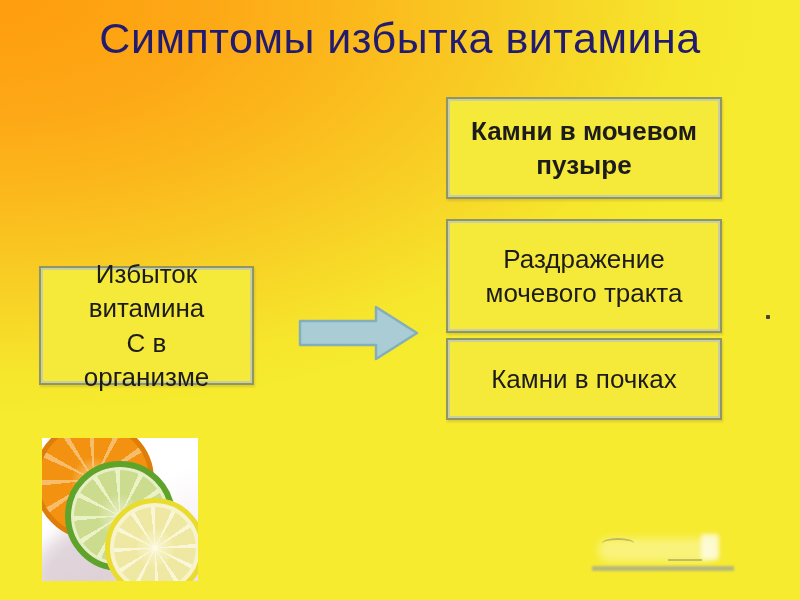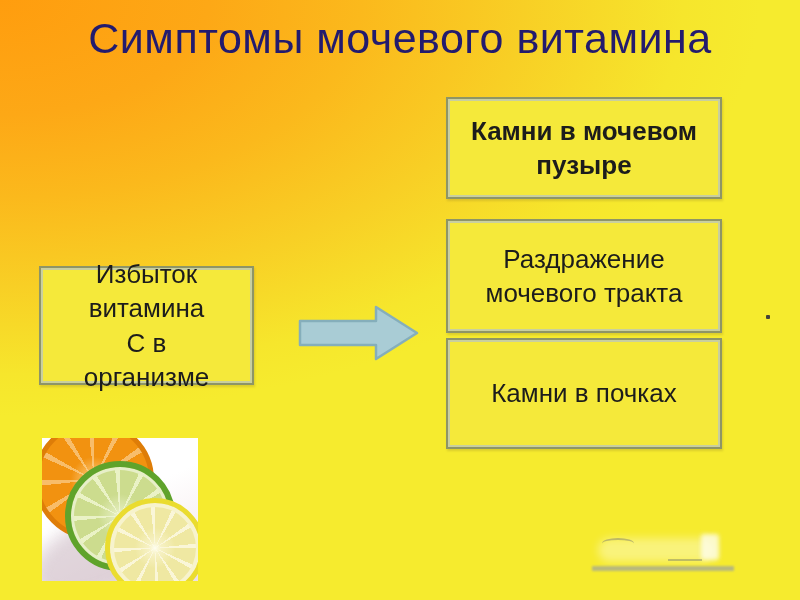--- a/index.html
+++ b/index.html
@@ -24,21 +24,21 @@
     border:2px solid #8e9566;
     box-shadow:inset 0 0 0 2px #c9cf9f, 1px 2px 2px rgba(140,120,40,.25);
     display:flex;align-items:center;justify-content:center;
     text-align:center;color:#1c1c1c;
     font-size:26px;line-height:1.32;
   }
   .cause-box{left:39px;top:266px;width:215px;height:119px;padding:0 35px;}
   .symptom{left:446px;width:276px;padding:0 20px;}
   .sb1{top:97px;height:102px;font-weight:bold;}
   .sb2{top:219px;height:114px;}
-  .sb3{top:338px;height:111px;}
+  .sb3{top:338px;height:82px;}
   .sb4{top:462px;height:105px;}
   .arrow{position:absolute;left:298px;top:304px;}
   .photo{
     position:absolute;left:42px;top:438px;width:156px;height:143px;
     background:linear-gradient(155deg,#ffffff 45%,#f8f1f3 75%,#ece0e6 100%);
     overflow:hidden;
   }
   .slice{position:absolute;border-radius:50%;box-sizing:border-box;}
   .fruit-shadow{
     position:absolute;left:-14px;top:78px;width:150px;height:74px;
@@ -75,21 +75,21 @@
   .smudge-arc{left:602px;top:538px;width:32px;height:9px;border-top:2px solid rgba(130,130,112,.5);border-radius:50%;filter:blur(.5px);}
   .smudge-dash{left:668px;top:559px;width:34px;height:2px;background:rgba(120,125,105,.45);}
   .smudge-line{left:592px;top:566px;width:142px;height:5px;background:#a9ac90;opacity:.8;filter:blur(1px);}
   .dot1{left:766px;top:315px;width:4px;height:4px;background:#44423a;border-radius:1px;}
 </style>
 </head>
 <body>
 
 <div class="slide">
 
-  <h1 class="title">Симптомы мочевого витамина</h1>
+  <h1 class="title">Симптомы избытка витамина</h1>
 
   <div class="box cause-box">
     <span>Избыток витамина С в организме</span>
   </div>
 
   <svg class="arrow" width="122" height="58" viewBox="0 0 122 58">
     <path d="M2 17 H78 V3 L119 29 L78 55 V41 H2 Z" fill="#a9ccd5" stroke="#85aebb" stroke-width="2.5" stroke-linejoin="round"></path>
   </svg>
 
   <div class="box symptom sb1">

